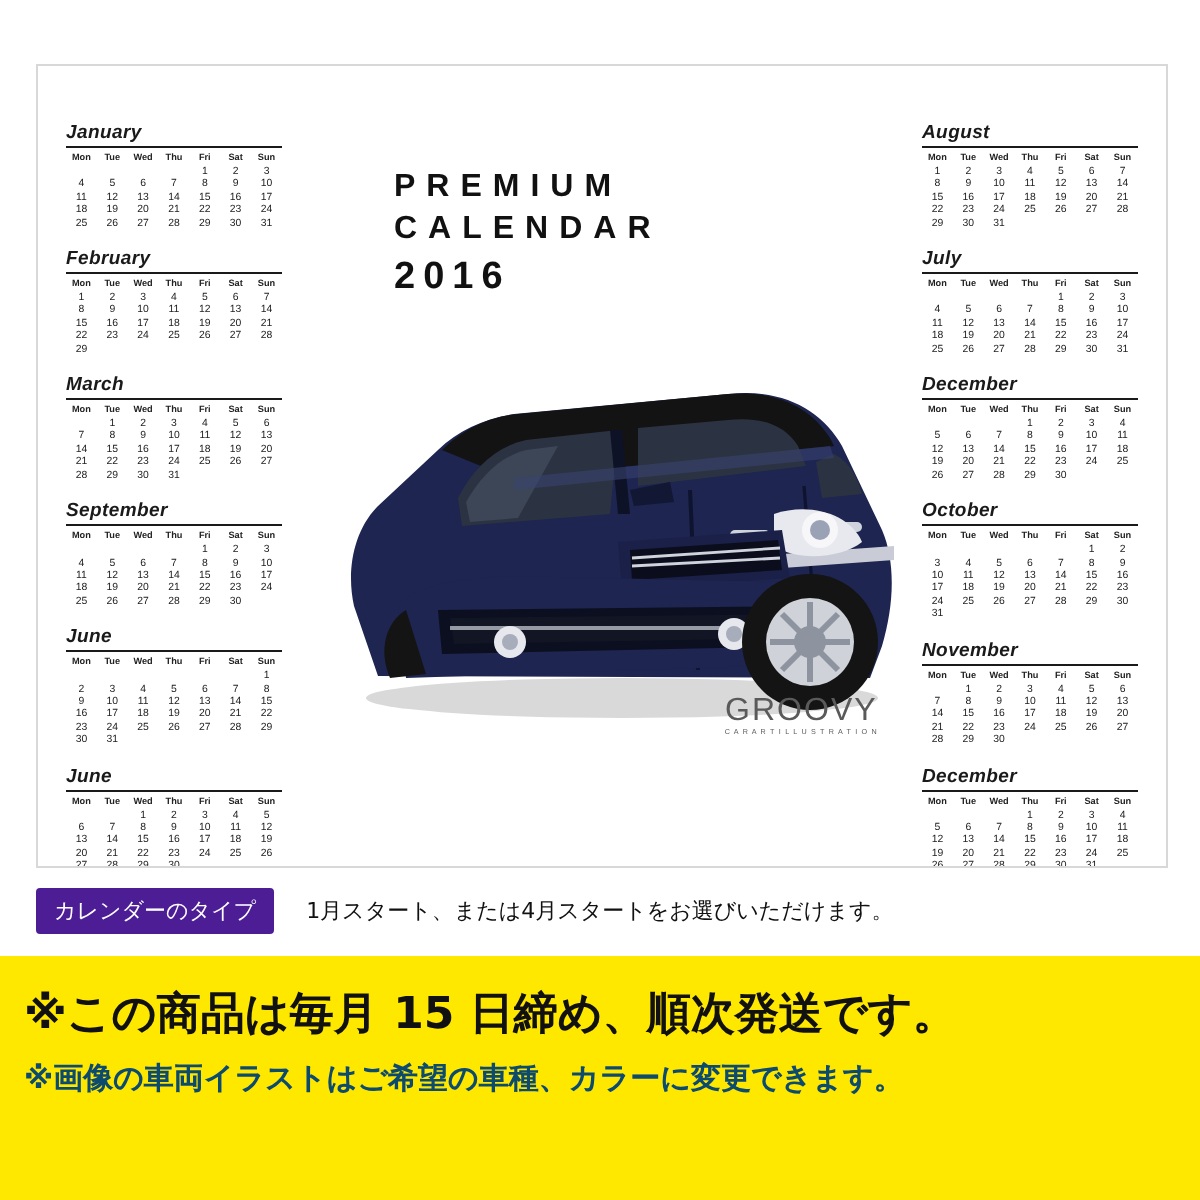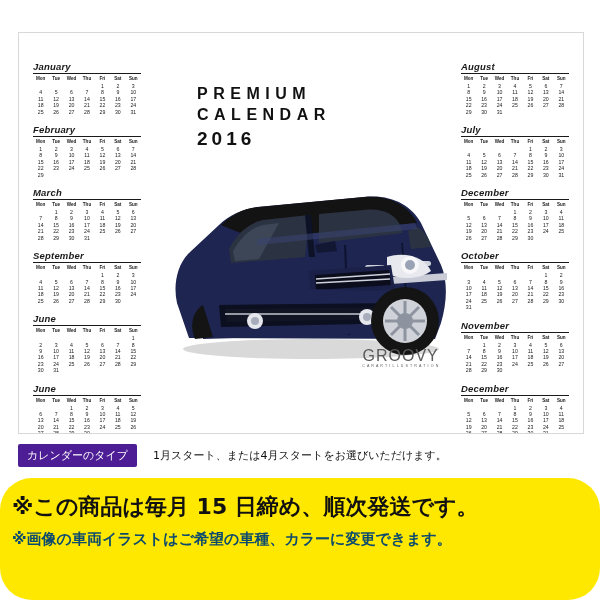--- a/index.html
+++ b/index.html
@@ -81,21 +81,20 @@
   .type-text{
     margin-left:16px;font-size:11px;color:#111;white-space:nowrap;
     font-family:"DejaVu Sans", sans-serif;
   }
 
   
   .notice{
     position:absolute;left:0;top:478px;width:600px;height:122px;
     background:#ffe800;
     font-family:"DejaVu Sans", sans-serif;
-    border-radius:32px;
   }
   .notice-1{
     position:absolute;left:12px;top:14px;
     font-size:22px;font-weight:bold;color:#111;letter-spacing:0px;
     white-space:nowrap;
   }
   .notice-2{
     position:absolute;left:12px;top:52px;
     font-size:15px;font-weight:bold;color:#0c4a6e;
     white-space:nowrap;

